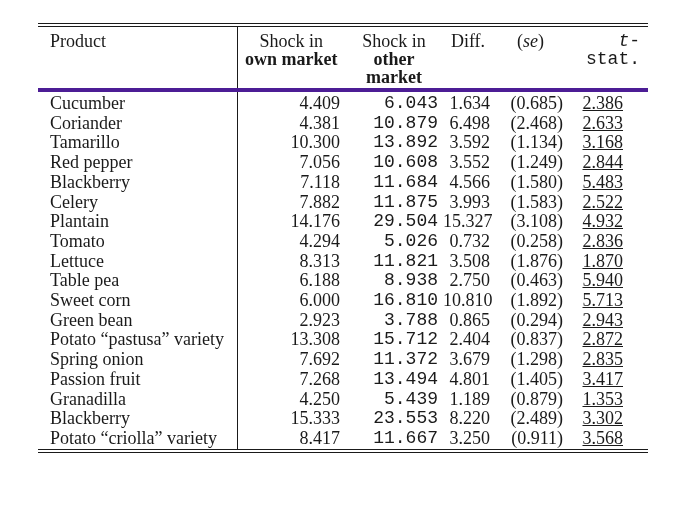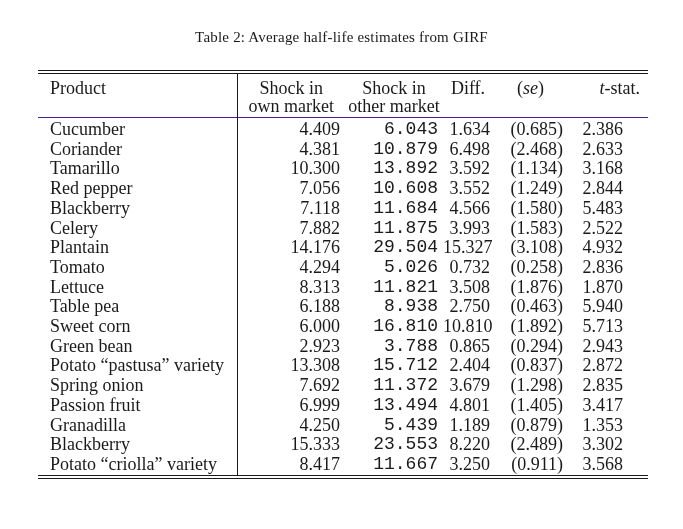--- a/index.html
+++ b/index.html
@@ -40,51 +40,50 @@
   col.c-se      { width: 75px;  }
   col.c-tstat   { width: 80px;  }
 
   th {
     font-weight: normal;
     vertical-align: top;
     padding: 0;
     line-height: 18px;
   }
   thead th { padding-top: 5px; }
-  thead tr:last-child th { padding-top: 0; padding-bottom: 2px; }
+  thead tr:last-child th { padding-top: 0; padding-bottom: 2px; font-weight: bold; }
   th.col-product {
     text-align: left;
     padding-left: 12px;
   }
   .col-product { border-right: 1px solid #1a1a1a; }
   th.center { text-align: center; }
-  th.tstat-h { text-align: right; padding-right: 8px; }
-
-  tbody tr:first-child td { border-top: 1px solid #4c1d95; }
+  th.tstat-h { text-align: right; padding-right: 8px; font-family: Liberation Mono, monospace; }
+
+  tbody tr:first-child td { border-top: 4px solid #4c1d95; }
   tbody tr:first-child td { padding-top: 2px; }
   td {
     padding: 0;
     line-height: 19.7px;
     white-space: nowrap;
   }
   td.col-product { text-align: left; padding-left: 12px; }
   td.num { text-align: right; }
   td.own   { padding-right: 5px; }
   td.other { padding-right: 5px; font-family: Liberation Mono, monospace; }
   td.diff  { padding-right: 3px; }
   td.se    { padding-right: 5px; }
-  td.tstat { padding-right: 25px; }
+  td.tstat { padding-right: 25px; text-decoration: underline; }
   .it { font-style: italic; }
 </style>
 </head>
 <body>
 
 <div class="page">
 
-  <div class="title">Table 2: Average half-life estimates from GIRF</div>
 
   <div class="table-wrap">
 
     <div class="rule-double"></div>
 
     <table>
       <colgroup>
         <col class="c-product">
         <col class="c-own">
         <col class="c-other">
@@ -228,21 +227,21 @@
     <td class="col-product">Spring onion</td>
     <td class="num own">7.692</td>
     <td class="num other">11.372</td>
     <td class="num diff">3.679</td>
     <td class="num se">(1.298)</td>
     <td class="num tstat">2.835</td>
   </tr>
 
   <tr>
     <td class="col-product">Passion fruit</td>
-    <td class="num own">6.999</td>
+    <td class="num own">7.268</td>
     <td class="num other">13.494</td>
     <td class="num diff">4.801</td>
     <td class="num se">(1.405)</td>
     <td class="num tstat">3.417</td>
   </tr>
 
   <tr>
     <td class="col-product">Granadilla</td>
     <td class="num own">4.250</td>
     <td class="num other">5.439</td>

